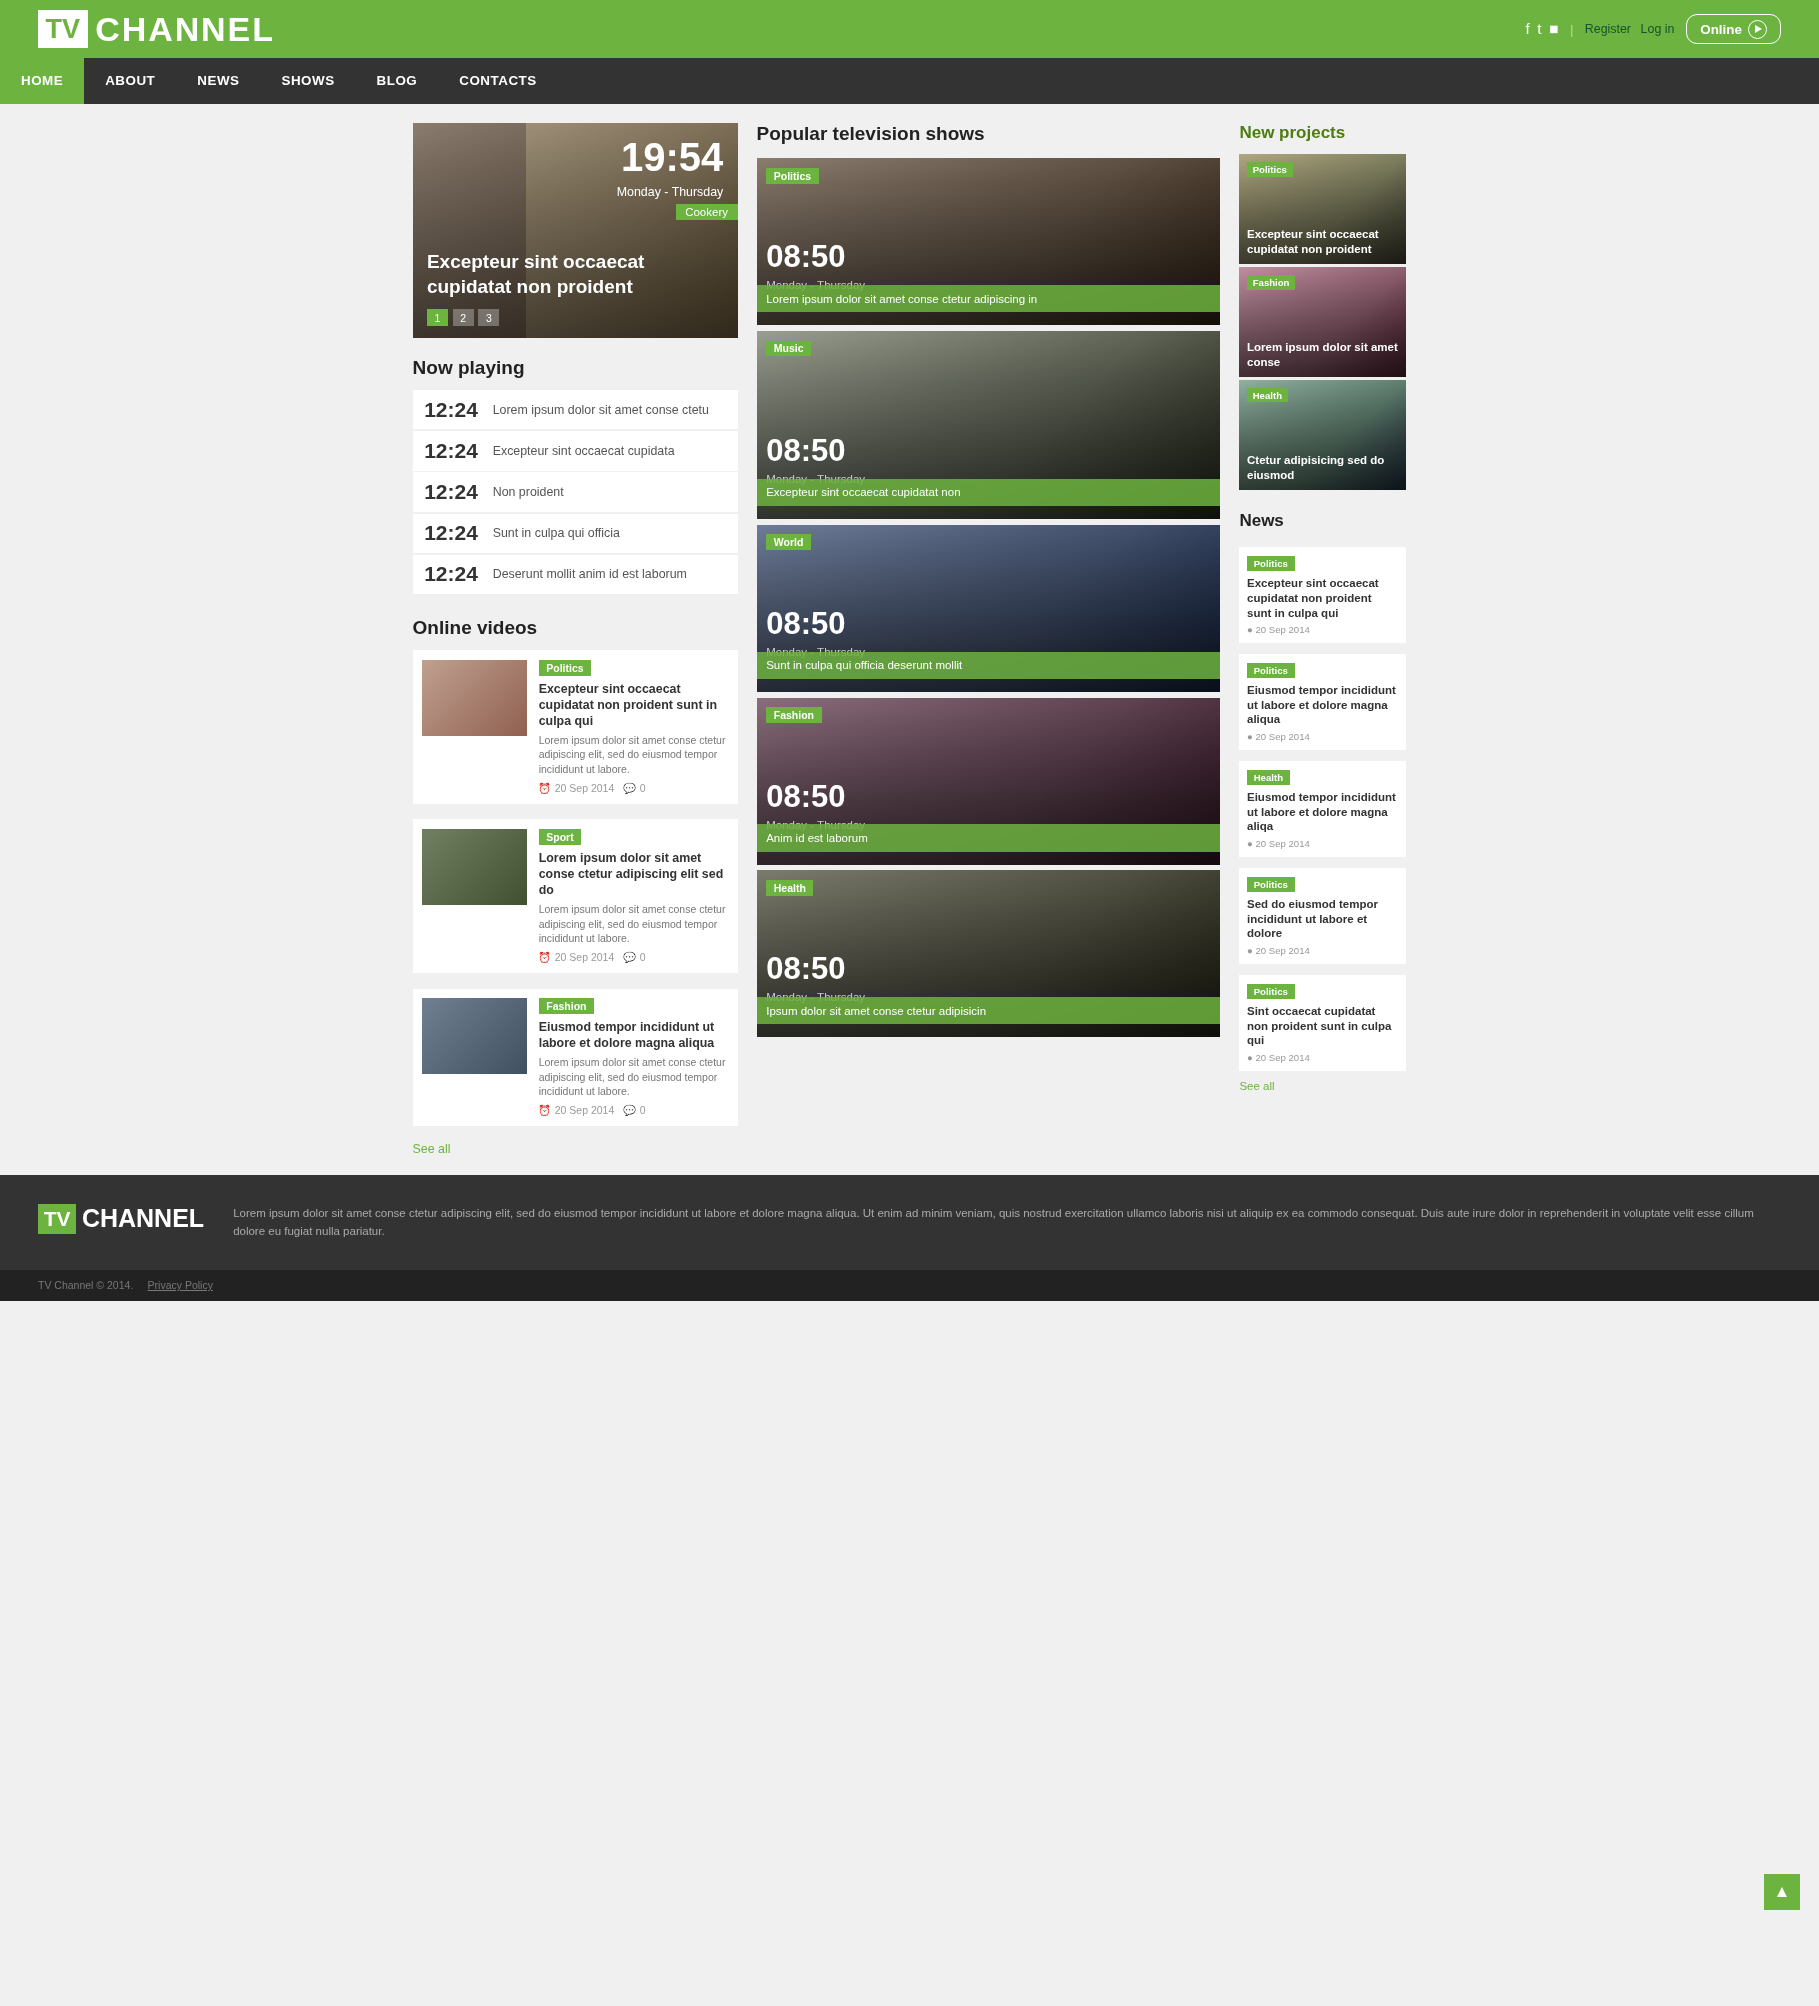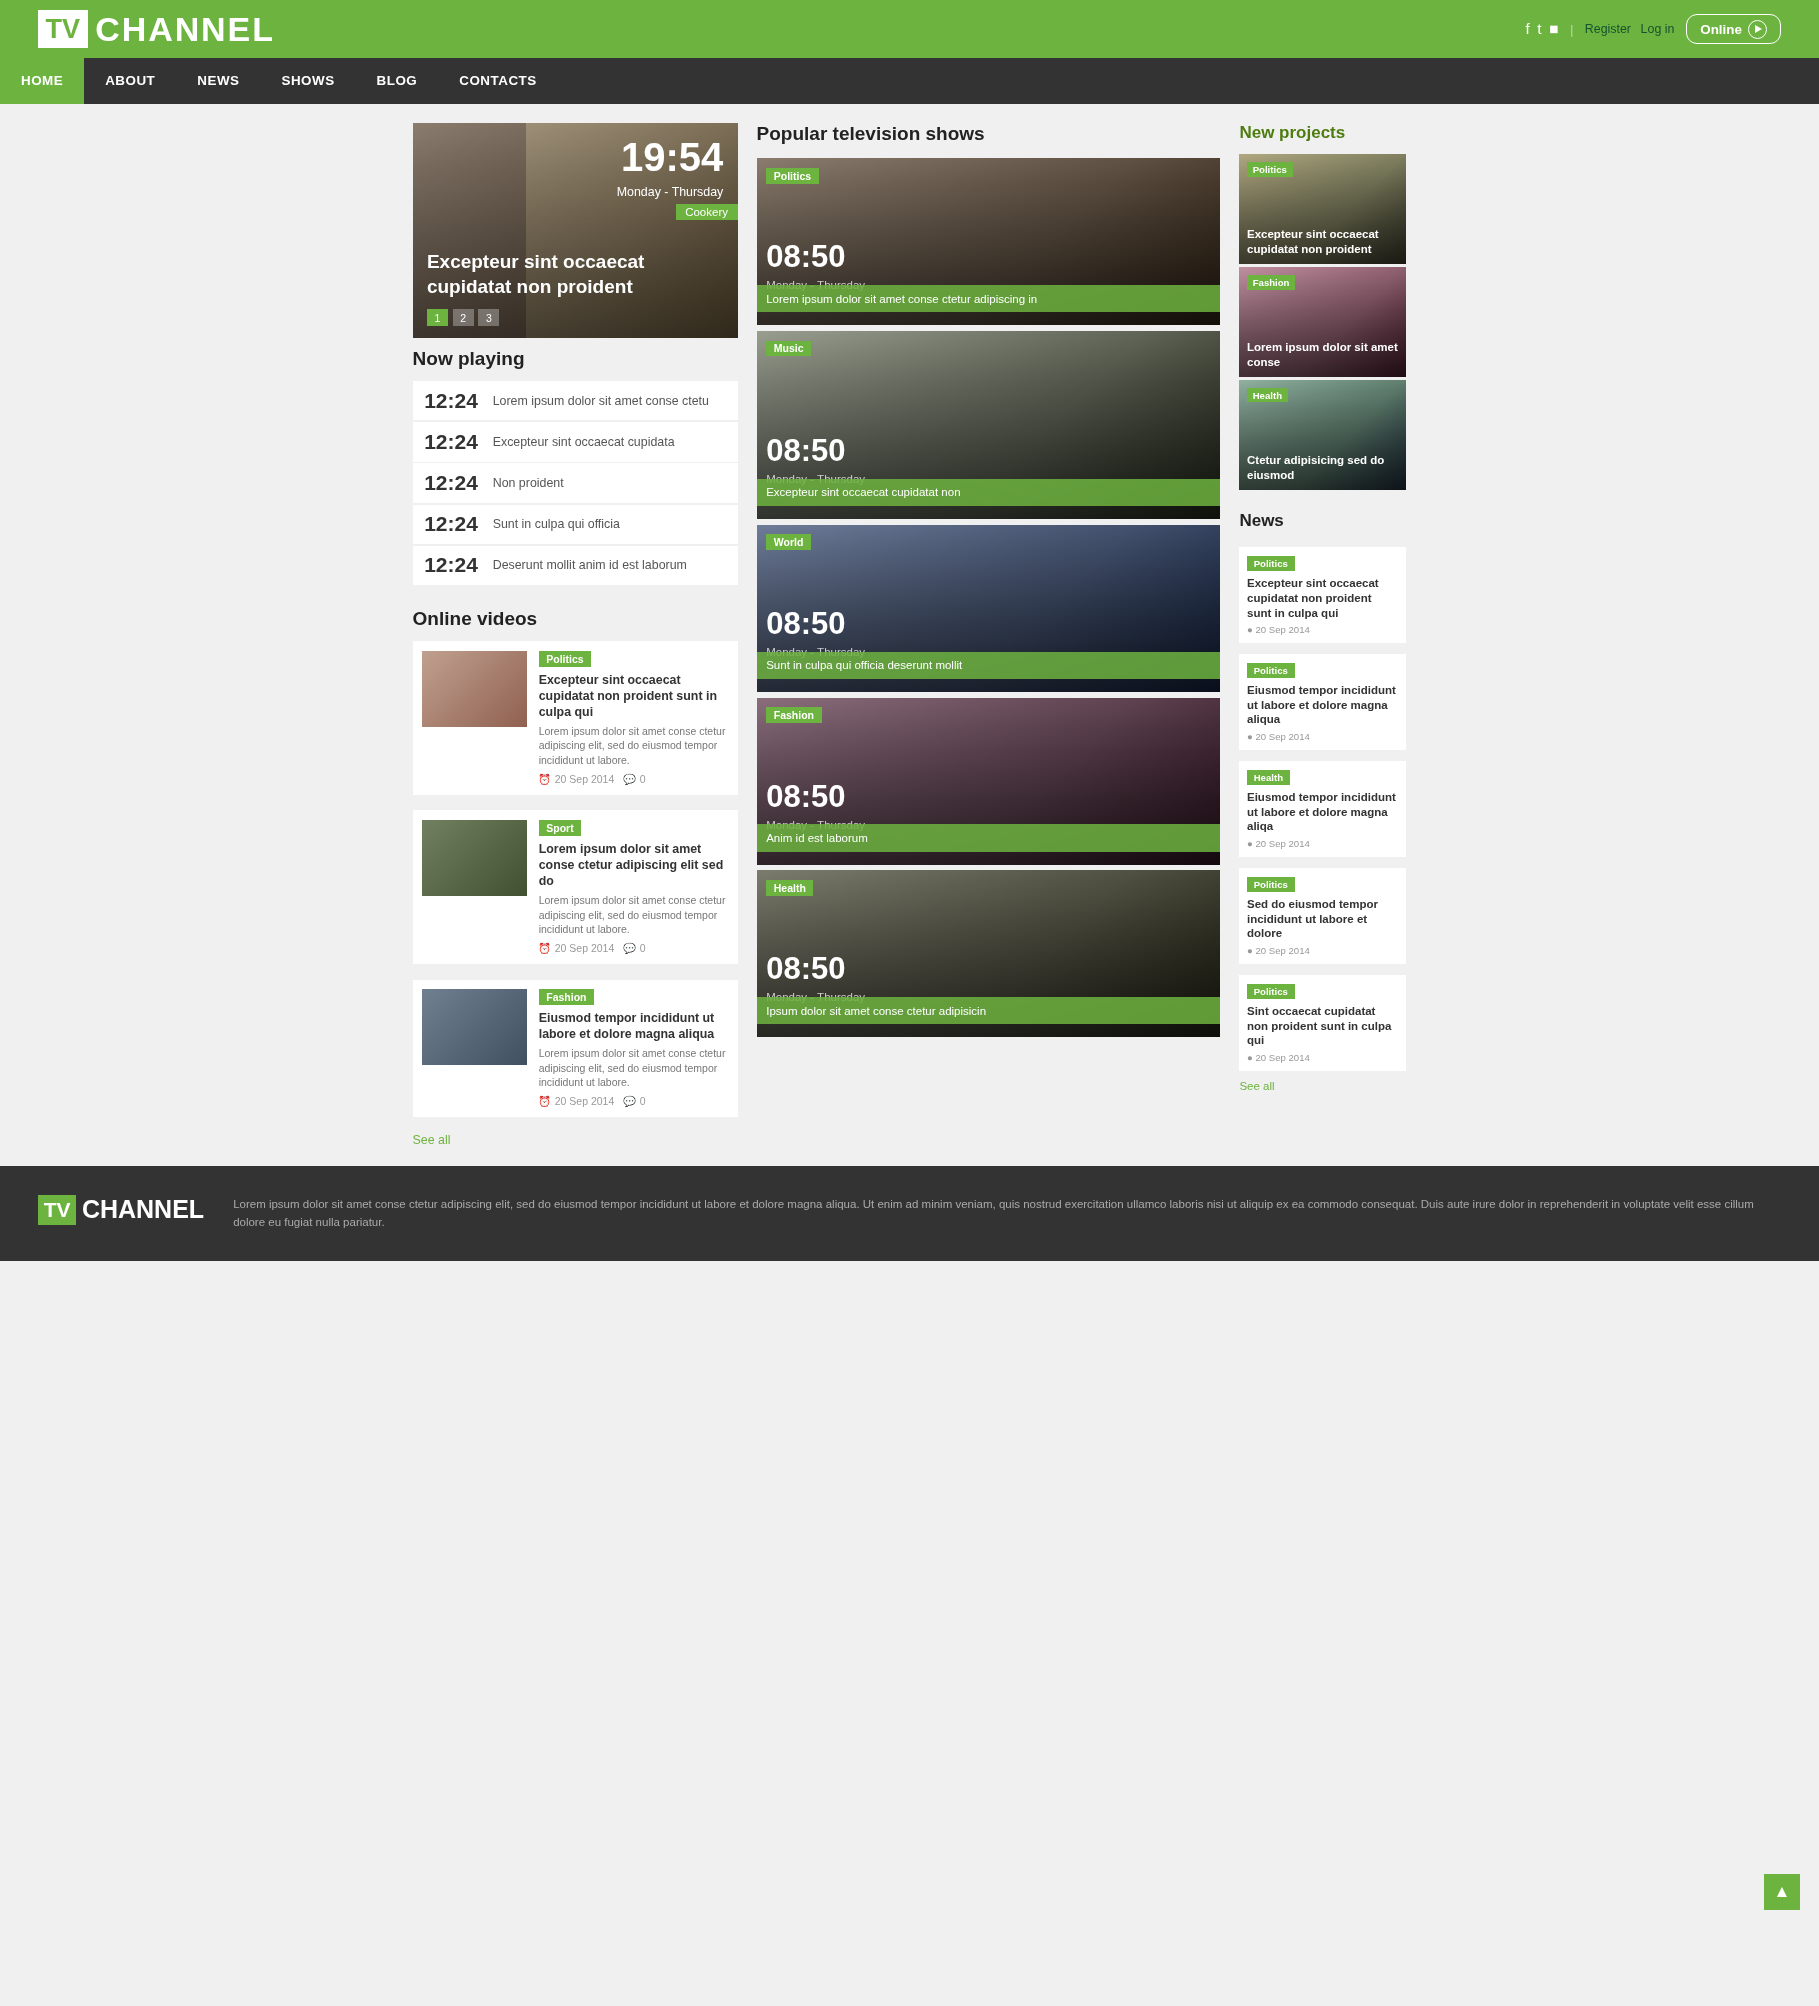--- a/index.html
+++ b/index.html
@@ -25,21 +25,21 @@
     .nav-item { padding: 15.3px 21px; color: white; font-size: 13.4px; font-weight: bold; cursor: pointer; text-transform: uppercase; letter-spacing: 0.5px; }
     .nav-item.active { background: #6db33f; }
 
     
     .container { max-width: 1013px; margin: 0 auto; padding: 19px 9.6px; display: flex; gap: 19px; }
 
     
     .left-col { width: 325px; flex-shrink: 0; }
 
     
-    .hero { position: relative; background: #555; height: 215px; overflow: hidden; margin-bottom: 10px; }
+    .hero { position: relative; background: #555; height: 215px; overflow: hidden; margin-bottom: 19px; }
     .hero-overlay { position: absolute; inset: 0; background: linear-gradient(to bottom, rgba(0,0,0,0.1), rgba(0,0,0,0.5)); }
     .hero-time { position: absolute; top: 14.3px; right: 14.3px; color: white; font-size: 40px; font-weight: bold; line-height: 1; }
     .hero-schedule { position: absolute; top: 62px; right: 14.3px; color: white; font-size: 12.4px; }
     .hero-tag { position: absolute; top: 81px; right: 0; background: #6db33f; color: white; padding: 1.9px 9.6px; font-size: 11.5px; }
     .hero-title { position: absolute; bottom: 38px; left: 14.3px; right: 14.3px; color: white; font-size: 19px; font-weight: bold; line-height: 1.3; }
     .hero-dots { position: absolute; bottom: 11.5px; left: 14.3px; display: flex; gap: 4.8px; }
     .hero-dot { width: 21px; height: 17px; background: rgba(255,255,255,0.3); display: flex; align-items: center; justify-content: center; color: white; font-size: 10.5px; cursor: pointer; }
     .hero-dot.active { background: #6db33f; }
 
     
@@ -373,14 +373,18 @@
 </div>
 
 <footer>
   <div class="footer-main">
     <div class="footer-logo">
       <span class="footer-logo-tv">TV</span>
       <span class="footer-logo-channel">CHANNEL</span>
     </div>
     <div class="footer-text">Lorem ipsum dolor sit amet conse ctetur adipiscing elit, sed do eiusmod tempor incididunt ut labore et dolore magna aliqua. Ut enim ad minim veniam, quis nostrud exercitation ullamco laboris nisi ut aliquip ex ea commodo consequat. Duis aute irure dolor in reprehenderit in voluptate velit esse cillum dolore eu fugiat nulla pariatur.</div>
   </div>
+  <div class="footer-bottom">
+    <span class="footer-bottom-text">TV Channel © 2014.</span>
+    <span class="footer-bottom-link">Privacy Policy</span>
+  </div>
 </footer>
 
 
 </body></html>

